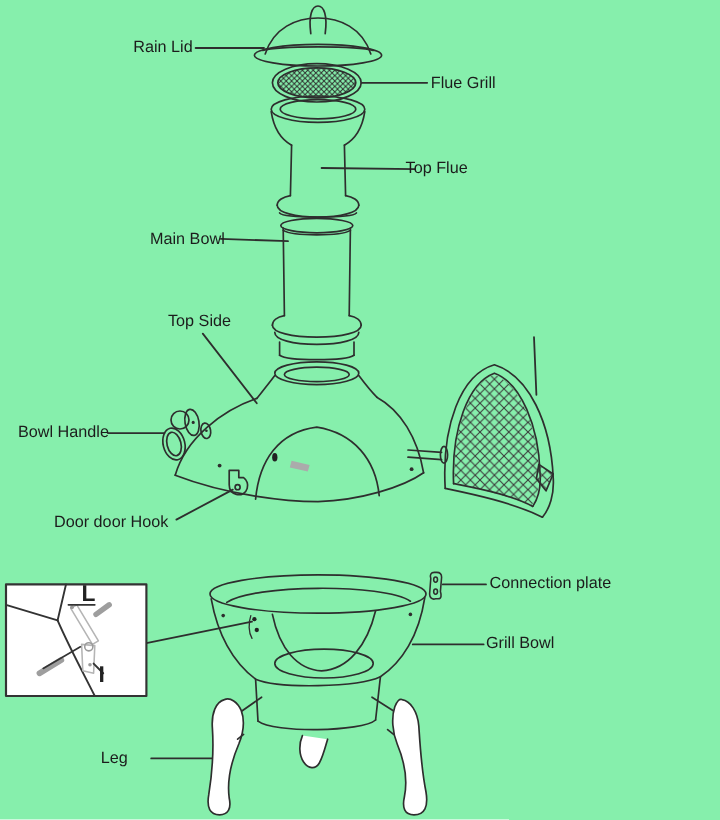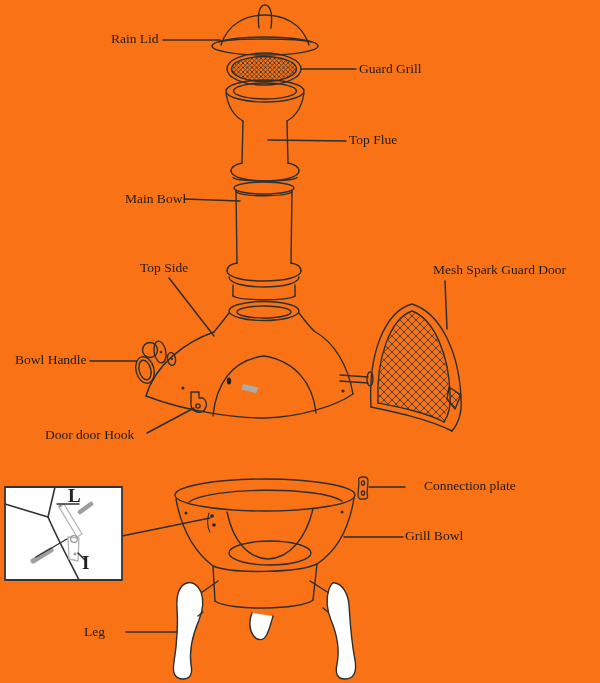--- a/index.html
+++ b/index.html
@@ -1,20 +1,20 @@
 <!DOCTYPE html>
 <html><head>
 <meta charset="utf-8">
 <style>
   html,body{margin:0;padding:0;background:#ffffff;}
   #stage{
     position:relative;
     width:600px;height:683px;
-    background:#f97316;
-    font-family:Liberation Serif, serif;
+    background:#86efac;
+    font-family:Liberation Sans, sans-serif;
     overflow:hidden;
   }
   #stage svg{position:absolute;left:0;top:0;}
   .part-label{
     position:absolute;
     font-size:13.5px;
     color:#1c1c1c;
     white-space:nowrap;
     line-height:1.1;
   }
@@ -197,26 +197,25 @@
     </g>
 
     <g stroke="#2e2e2e" stroke-width="1.3" fill="none" stroke-linejoin="round">
       <path d="M362,477 C359,477 358,479 359,482 L358,495 C358,498 360,500 363,499 L365,499 C368,499 368,496 367,493 L368,481 C368,478 366,477 364,477 Z"></path>
       <ellipse cx="363" cy="483" rx="1.6" ry="2.2"></ellipse>
       <ellipse cx="363" cy="493" rx="1.6" ry="2.2"></ellipse>
     </g>
   </svg>
 
   <div class="part-label" style="left:111px;top:32px">Rain Lid</div>
-  <div class="part-label" style="left:359px;top:62px">Guard Grill</div>
-  <div class="part-label" style="left:349px;top:133px">Top Flue</div>
+  <div class="part-label" style="left:359px;top:62px">Flue Grill</div>
+  <div class="part-label" style="left:338px;top:133px">Top Flue</div>
   <div class="part-label" style="left:125px;top:192px">Main Bowl</div>
   <div class="part-label" style="left:140px;top:261px">Top Side</div>
-  <div class="part-label" style="left:433px;top:263px">Mesh Spark Guard Door</div>
   <div class="part-label" style="left:15px;top:353px">Bowl Handle</div>
   <div class="part-label" style="left:45px;top:428px">Door door Hook</div>
-  <div class="part-label" style="left:424px;top:479px">Connection plate</div>
+  <div class="part-label" style="left:408px;top:479px">Connection plate</div>
   <div class="part-label" style="left:405px;top:529px">Grill Bowl</div>
   <div class="part-label" style="left:84px;top:625px">Leg</div>
   <div class="inset-letter" style="left:68px;top:486px">L</div>
   <div class="inset-letter" style="left:82px;top:553px">I</div>
 
 </div>
 
 </body></html>

